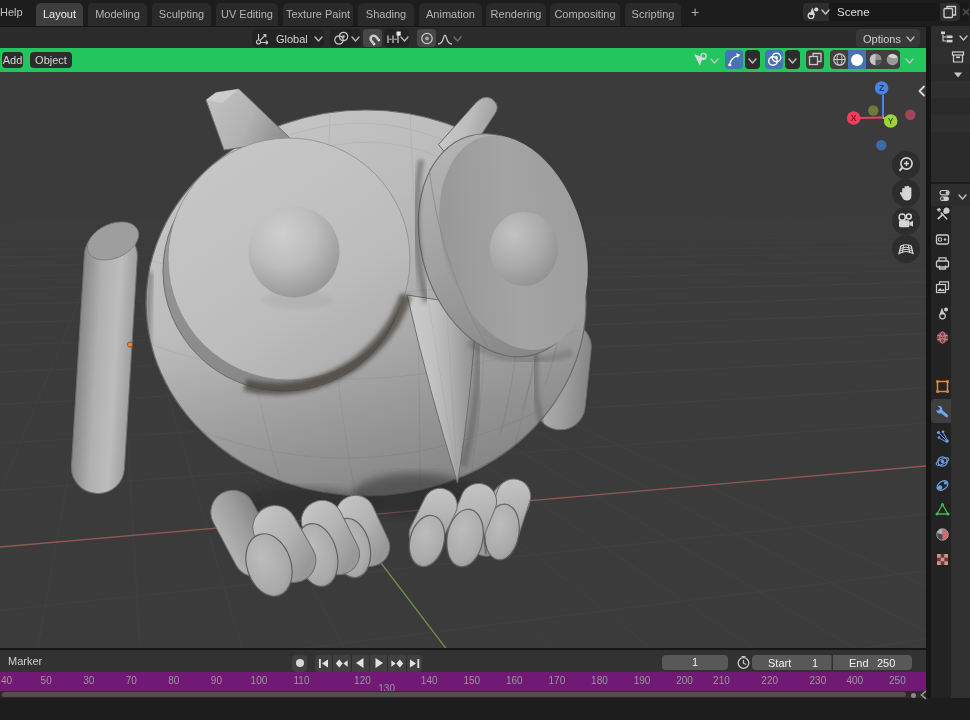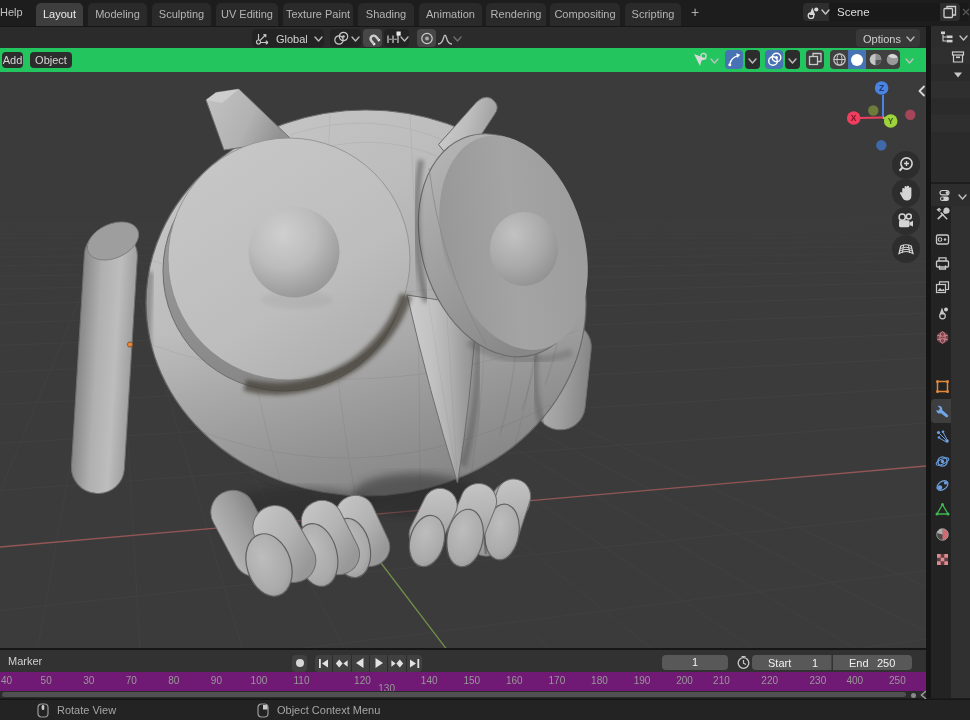--- a/index.html
+++ b/index.html
@@ -655,25 +655,13 @@
 <div class="rn" style="left:883.36px;width:28px;text-align:center;">250</div>
 </div>
 <div id="scroll">
 <div class="abs" style="left:2px;top:1px;width:904px;height:5px;background:#505050;border-radius:2.5px;"></div>
 <div class="abs" style="left:911px;top:1.5px;width:5px;height:5px;border-radius:50%;background:#8a8a8a;"></div>
 <svg class="abs" style="left:919px;top:-1px" width="9" height="10">
 <path d="M6.5 1.5 L2.5 5 L6.5 8.5" fill="none" stroke="#9a9a9a" stroke-width="1.6" stroke-linecap="round"></path>
         </svg>
 </div>
 </div>
-<div id="status" class="abs">
-<svg class="abs" style="left:37px;top:3px" width="12" height="15">
-<rect x="1" y="1" width="10" height="13" rx="3.5" fill="none" stroke="#9a9a9a" stroke-width="1.2"></rect>
-<rect x="4.7" y="2" width="2.6" height="5" rx="1.3" fill="#c9c9c9"></rect>
-</svg>
-<div class="txt" style="left:57px;">Rotate View</div>
-<svg class="abs" style="left:257px;top:3px" width="12" height="15">
-<rect x="1" y="1" width="10" height="13" rx="3.5" fill="none" stroke="#9a9a9a" stroke-width="1.2"></rect>
-<path d="M6 2 L9.5 2 Q10.5 2.5 10.5 4.5 L10.5 6.5 L6 6.5 Z" fill="#c9c9c9"></path>
-</svg>
-<div class="txt" style="left:277px;">Object Context Menu</div>
-</div>
 <div id="rightsep" class="abs"></div>
 </div>
 </body></html>

